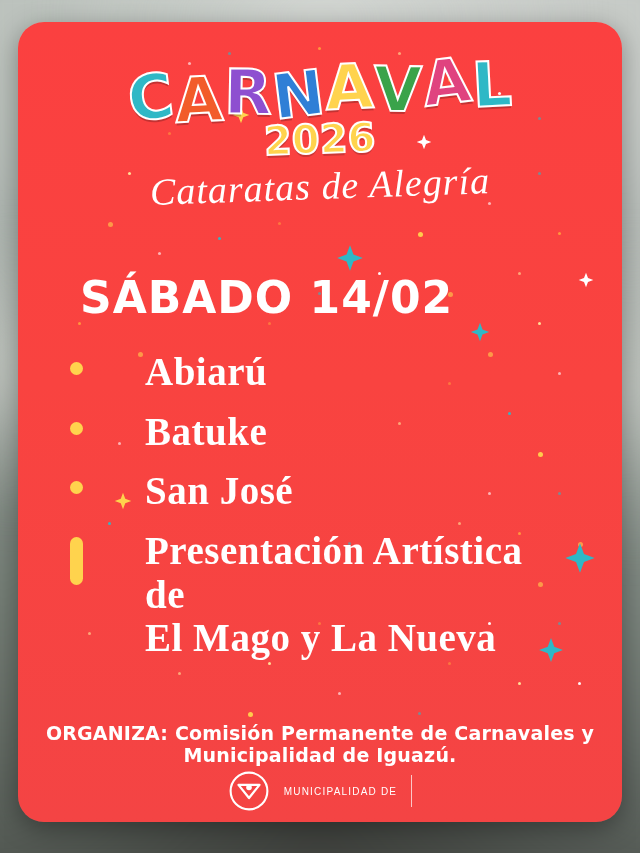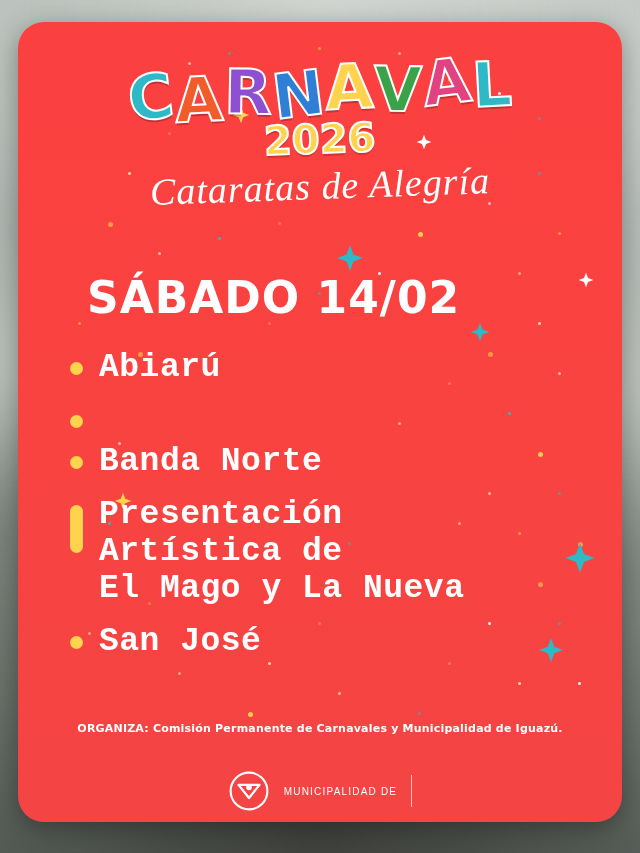--- a/index.html
+++ b/index.html
@@ -110,21 +110,20 @@
   
   #date-heading {
     position: absolute;
     left: 62px;
     top: 250px;
     font-family: "DejaVu Sans", sans-serif;
     font-weight: bold;
     font-size: 44px;
     color: #ffffff;
     letter-spacing: 1px;
-    margin-left: 7px;
   }
 
   
   #lineup {
     position: absolute;
     left: 52px;
     top: 328px;
     width: 460px;
   }
   .act {
@@ -140,37 +139,38 @@
     background: #ffd34d;
     margin-top: 12px;
     margin-right: 16px;
   }
   .bullet.tall {
     height: 48px;
     border-radius: 8px;
     margin-top: 8px;
   }
   .act-name {
-    font-family: Liberation Mono, monospace;
-    font-weight: bold;
-    font-size: 33px;
+    font-family: Liberation Serif, serif;
+    font-weight: bold;
+    font-size: 39px;
     line-height: 1.12;
     color: #ffffff;
     letter-spacing: 0.5px;
+    margin-left: 46px;
   }
 
   
   #organiza {
     position: absolute;
     left: 0; right: 0;
     top: 700px;
     text-align: center;
     font-family: "DejaVu Sans", sans-serif;
     font-weight: bold;
-    font-size: 11px;
+    font-size: 19px;
     color: #ffffff;
     letter-spacing: 0.2px;
   }
   #footer-brand {
     position: absolute;
     left: 0; right: 0;
     top: 748px;
     display: flex;
     justify-content: center;
     align-items: center;
@@ -316,32 +316,29 @@
 
     <div id="date-heading">SÁBADO 14/02</div>
 
     <div id="lineup">
         <div class="act">
           <div class="bullet" style="background: rgb(255, 211, 77);"></div>
           <div class="act-name">Abiarú</div>
         </div>
         <div class="act">
           <div class="bullet" style="background: rgb(255, 211, 77);"></div>
+          <div class="act-name">Batuke</div>
         </div>
         <div class="act">
           <div class="bullet" style="background: rgb(255, 211, 77);"></div>
-          <div class="act-name">Banda Norte</div>
+          <div class="act-name">San José</div>
         </div>
         <div class="act">
           <div class="bullet tall" style="background: rgb(255, 211, 77);"></div>
           <div class="act-name">Presentación Artística de<br>El Mago y La Nueva</div>
-        </div>
-        <div class="act">
-          <div class="bullet" style="background: rgb(255, 211, 77);"></div>
-          <div class="act-name">San José</div>
         </div>
       </div>
 
     <div id="organiza">ORGANIZA: Comisión Permanente de Carnavales y Municipalidad de Iguazú.</div>
 
     <div id="footer-brand">
       <div id="muni-mark">
         <svg viewBox="0 0 48 48" width="42" height="42" aria-hidden="true">
           <circle cx="24" cy="24" r="21" fill="none" stroke="#ffffff" stroke-width="2.4"></circle>
           <path d="M12 17 L24 32 L36 17 Z" fill="none" stroke="#ffffff" stroke-width="2.6" stroke-linejoin="round"></path>

